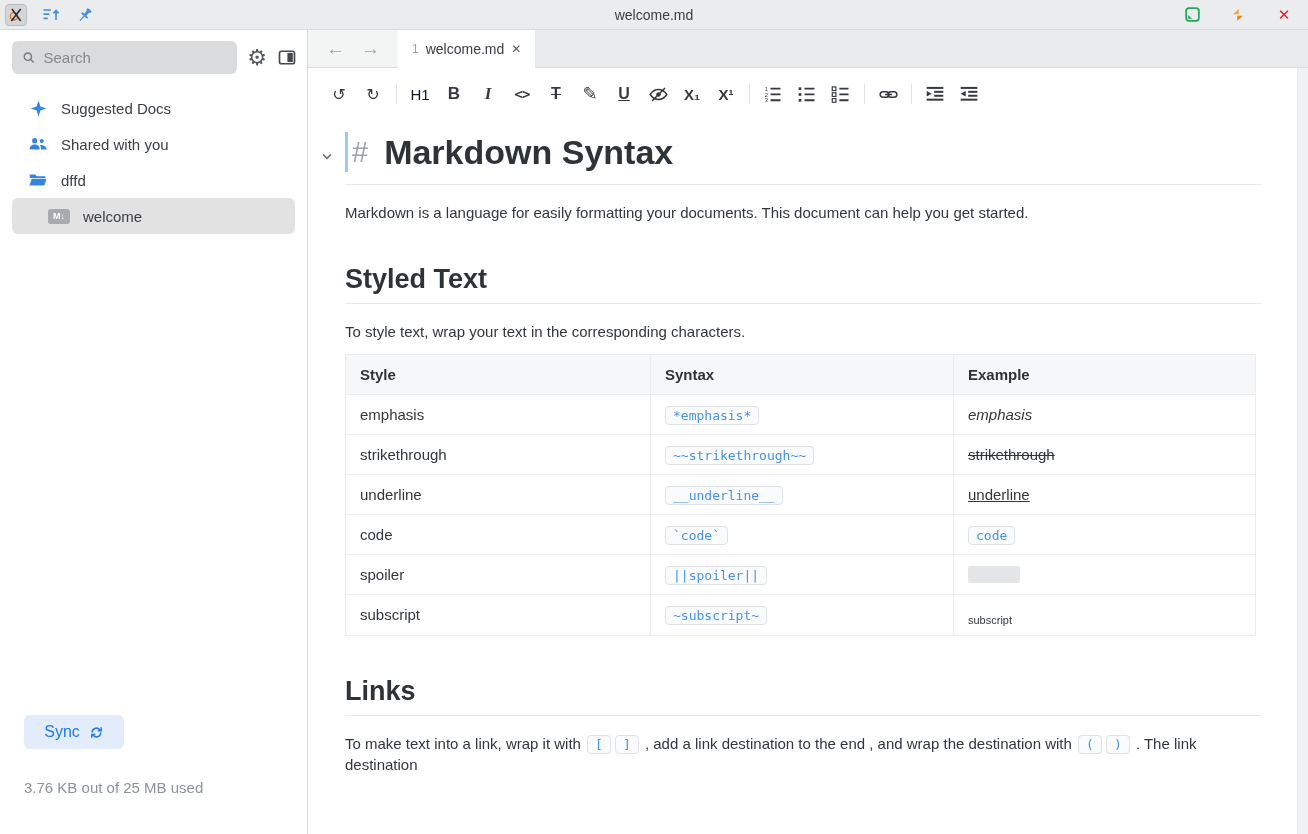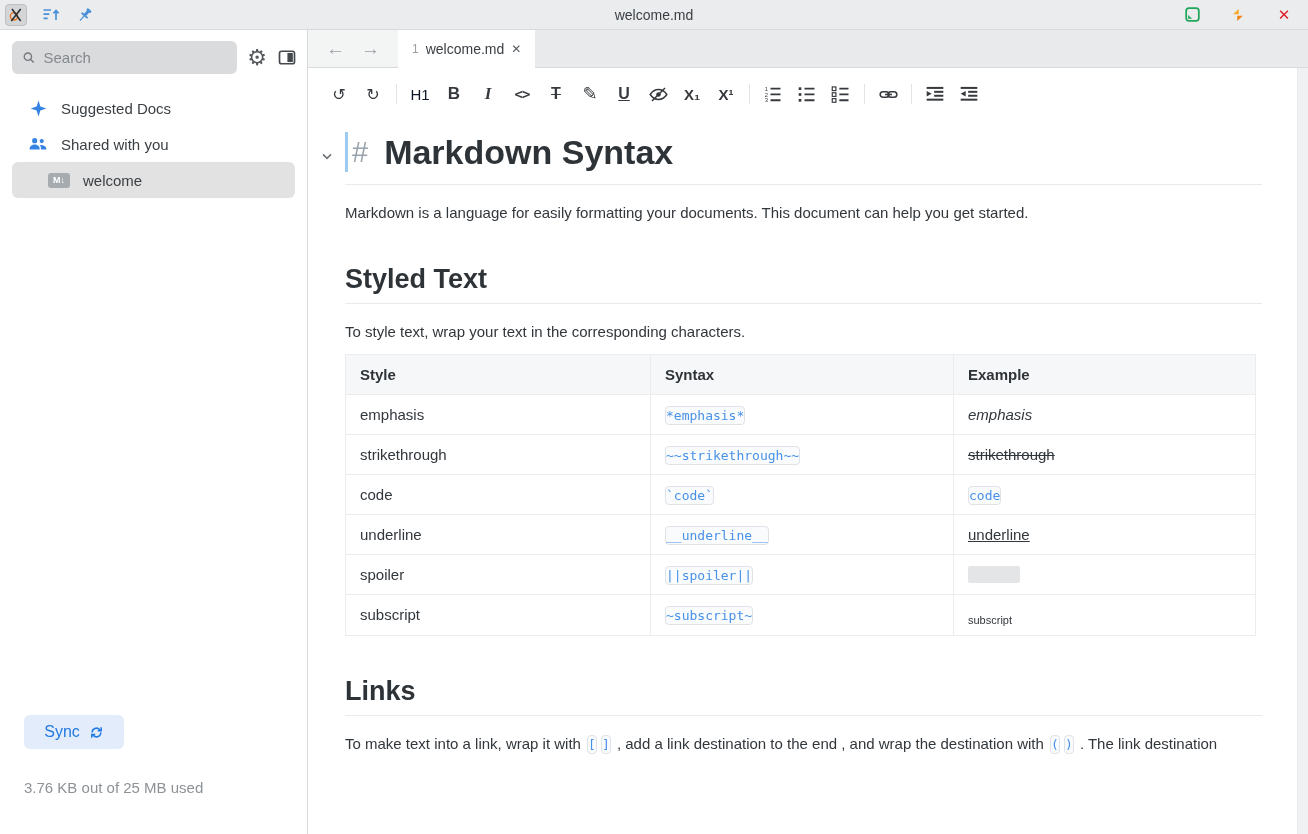--- a/index.html
+++ b/index.html
@@ -65,21 +65,21 @@
   .caret-bar { width:3px; height:40px; background:#9ec9f0; margin-right:4px; }
   .hash { font-size:29px; color:#9aa3ab; font-weight:normal; margin-right:16px; }
   h1.doc-title { font-size:34px; font-weight:600; color:#2e3338; letter-spacing:0; }
   p.doc-p { font-size:15px; color:#32373c; margin-top:17px; line-height:1.45; }
   h2.doc-h2 { font-size:27px; font-weight:600; color:#2e3338; margin-top:40px; padding-bottom:8px; border-bottom:1px solid #e8eaeb; }
   .links-h2 { margin-top:42px; }
 
   table.md-table { margin-top:11px; width:910px; border-collapse:collapse; table-layout:fixed; }
   .md-table th, .md-table td { border:1px solid #ececee; font-size:15px; text-align:left; padding:9px 14px; height:40px; }
   .md-table th { background:#f6f7f8; font-weight:bold; color:#2e3338; }
-  .chip { font-family:"DejaVu Sans Mono",monospace; font-size:13px; color:#4791e8; background:#fafbfc; border:1px solid #dfe3e7; border-radius:4px; padding:1px 0; white-space:nowrap; }
+  .chip { font-family:"DejaVu Sans Mono",monospace; font-size:13px; color:#4791e8; background:#fafbfc; border:1px solid #dfe3e7; border-radius:4px; padding:1px 7px; white-space:nowrap; }
   .ex-italic { font-style:italic; }
   .ex-bold { font-weight:bold; }
   .ex-strikethrough { text-decoration:line-through; }
   .ex-underline { text-decoration:underline; }
   .ex-superscript { font-size:11px; display:inline-block; vertical-align:6px; }
   .ex-subscript { font-size:11px; display:inline-block; vertical-align:-6px; }
   .spoiler-box { display:inline-block; width:52px; height:17px; background:#e3e5e7; border-radius:2px; vertical-align:middle; }
   .links-p { margin-top:16px; line-height:1.9; }
   .links-p .chip { margin:0 2px; }
 </style>
@@ -163,20 +163,29 @@
         <div class="nav-item">
           <span class="nav-icon">
             <svg width="20" height="20" viewBox="0 0 24 24" fill="#3584e4">
               <circle cx="8" cy="8" r="3.1"></circle>
                 <circle cx="16.5" cy="8.5" r="2.5"></circle>
               <path d="M2 17.5c0-3 2.7-5 6-5s6 2 6 5v1H2z"></path>
               <path d="M15.2 13.2c2.9.2 6.8 1.4 6.8 4.3v1h-6.5v-1.7c0-1.4-.5-2.6-1.3-3.6z"></path>
             </svg>
           </span>
           <span>Shared with you</span>
+        </div>
+        <div class="nav-item">
+          <span class="nav-icon">
+            <svg width="20" height="20" viewBox="0 0 24 24" fill="#3584e4">
+              <path d="M2 5.5h6.5l2 2H20a1 1 0 0 1 1 1V10H4.5L2 9z"></path>
+              <path d="M4.3 10.8h17.9l-2.6 7.7H1.7z"></path>
+            </svg>
+          </span>
+          <span>dffd</span>
         </div>
         <div class="nav-item selected">
           <span class="md-badge">M↓</span>
           <span>welcome</span>
         </div>
       </div>
 
       <div class="sidebar-spacer"></div>
 
       <button class="sync-btn">
@@ -316,28 +325,28 @@
                 <td>emphasis</td>
                 <td><span class="chip">*emphasis*</span></td>
                 <td><span class="ex-italic">emphasis</span></td>
               </tr>
               <tr>
                 <td>strikethrough</td>
                 <td><span class="chip">~~strikethrough~~</span></td>
                 <td><span class="ex-strikethrough">strikethrough</span></td>
               </tr>
               <tr>
+                <td>underline</td>
+                <td><span class="chip">__underline__</span></td>
+                <td><span class="ex-underline">underline</span></td>
+              </tr>
+              <tr>
                 <td>code</td>
                 <td><span class="chip">`code`</span></td>
                 <td><span class="chip">code</span></td>
-              </tr>
-              <tr>
-                <td>underline</td>
-                <td><span class="chip">__underline__</span></td>
-                <td><span class="ex-underline">underline</span></td>
               </tr>
               <tr>
                 <td>spoiler</td>
                 <td><span class="chip">||spoiler||</span></td>
                 <td><span class="spoiler-box"></span></td>
               </tr>
               <tr>
                 <td>subscript</td>
                 <td><span class="chip">~subscript~</span></td>
                 <td><span class="ex-subscript">subscript</span></td>

